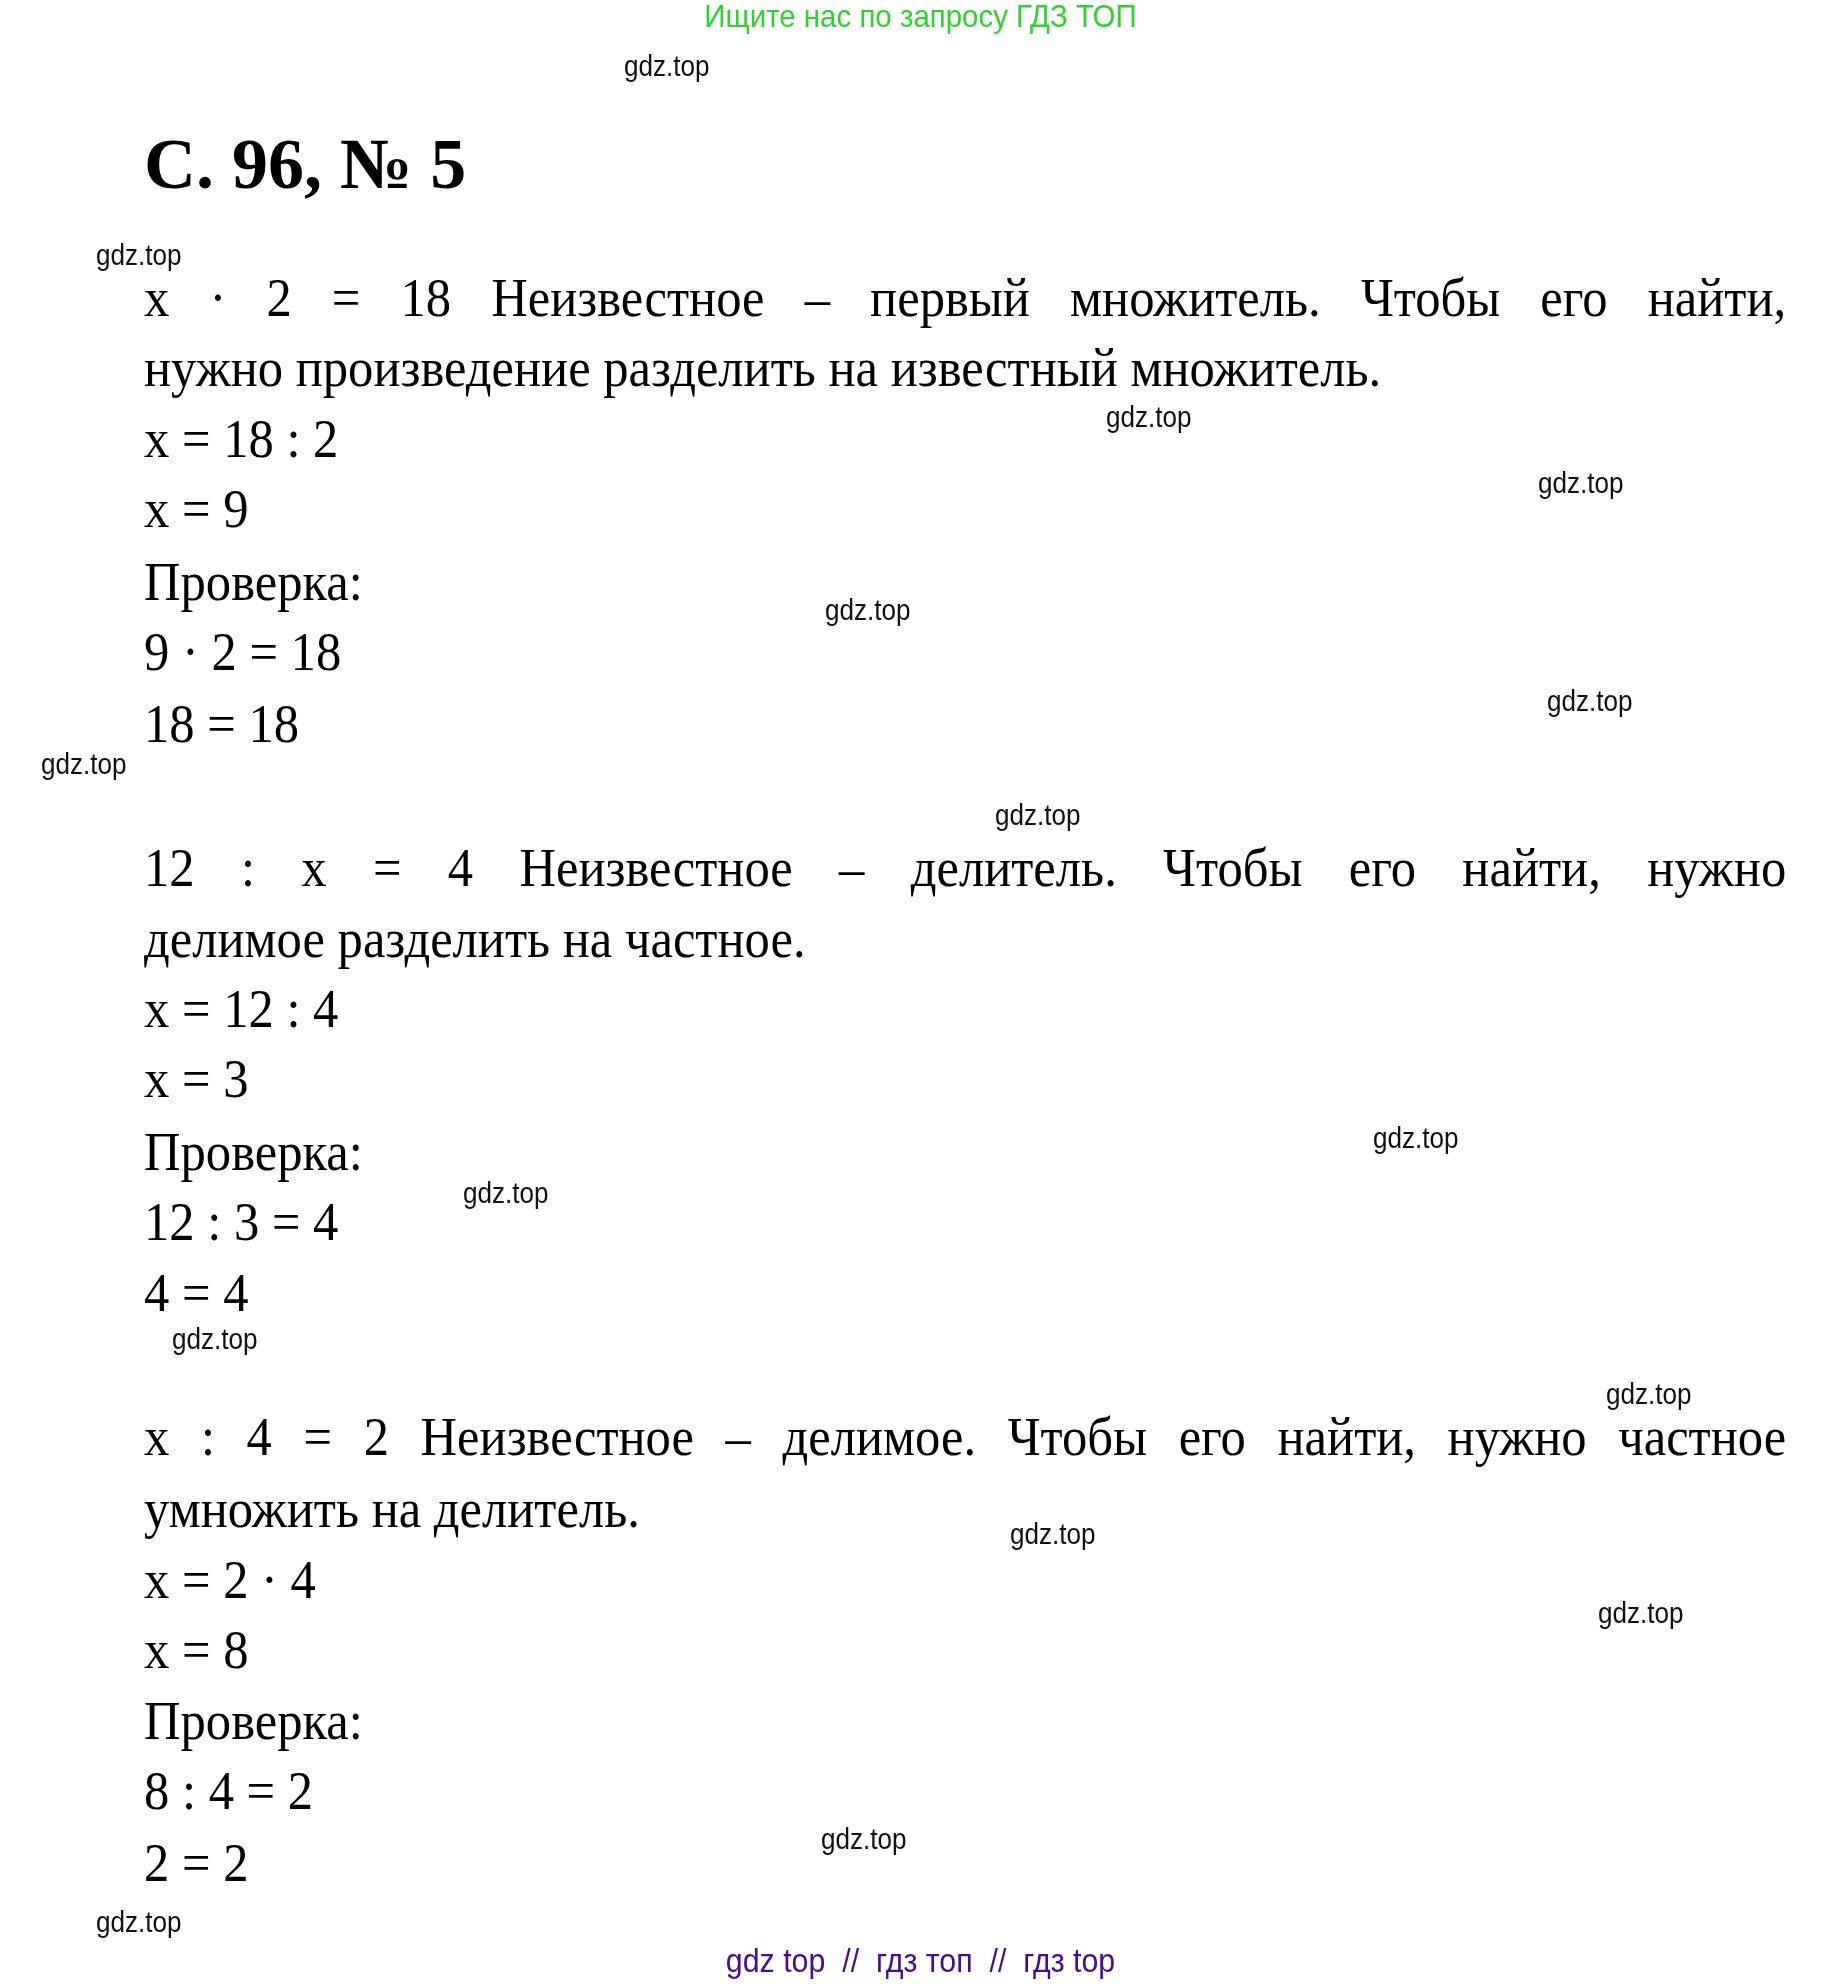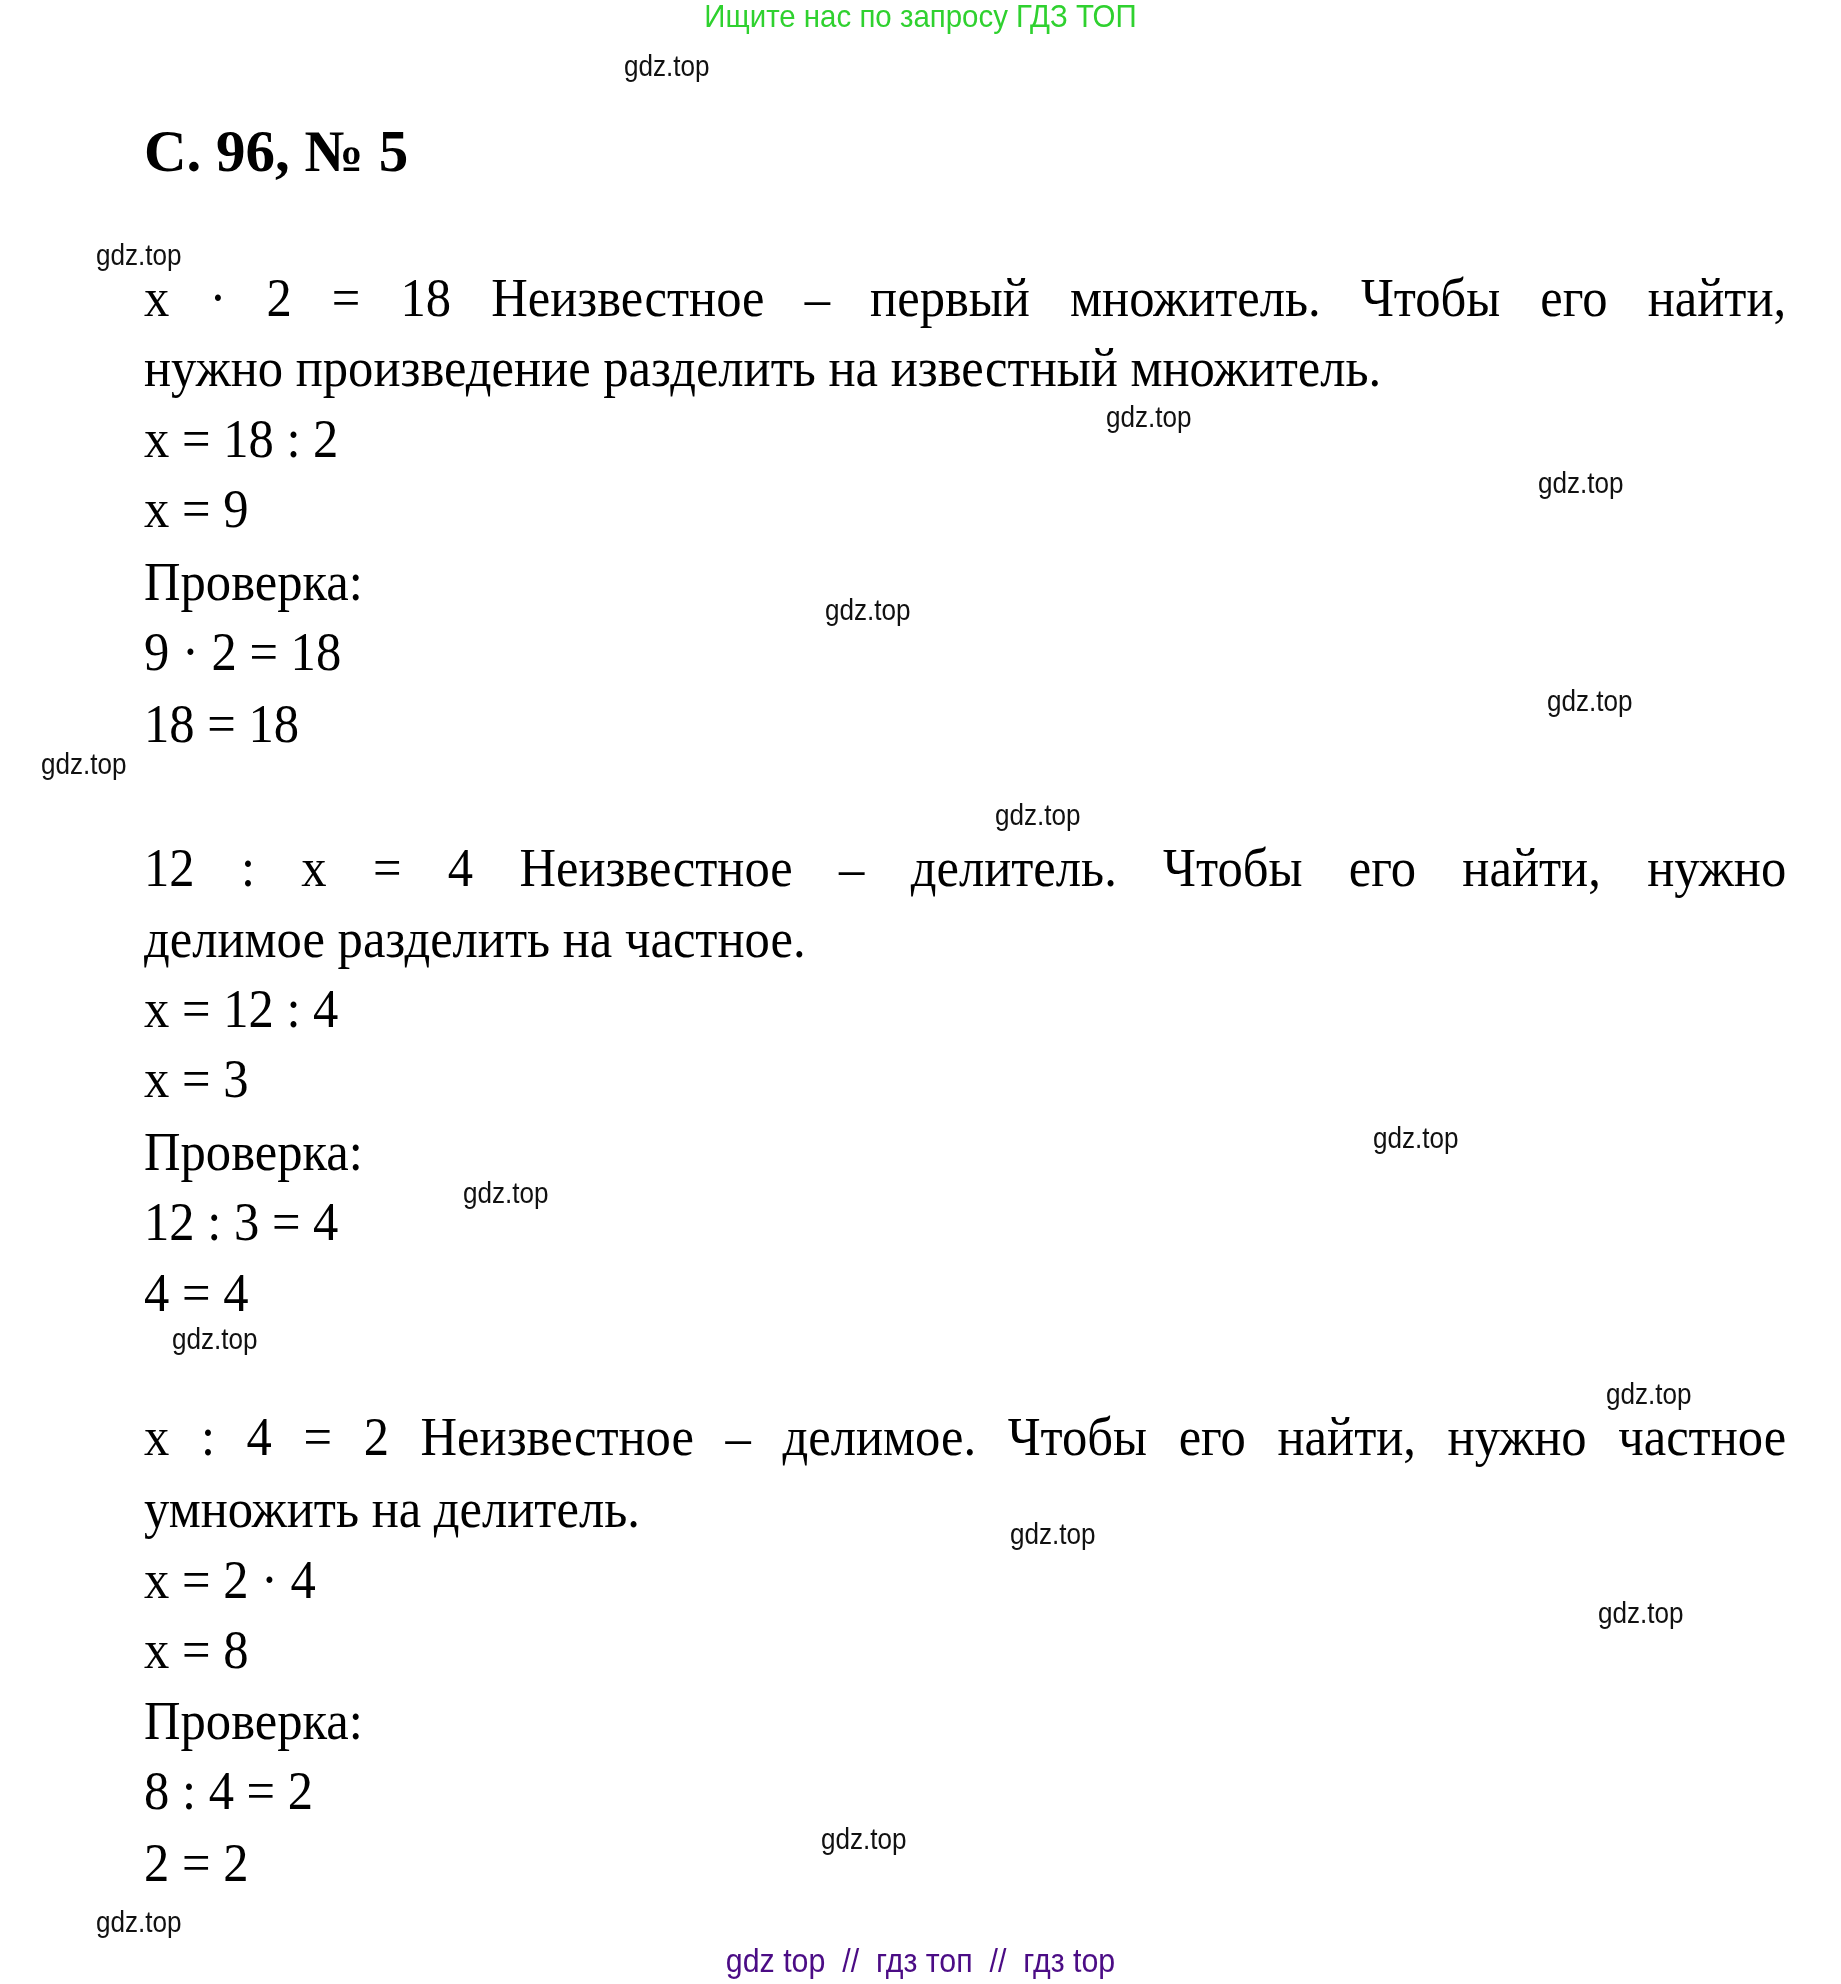--- a/index.html
+++ b/index.html
@@ -2,22 +2,22 @@
 <html><head>
 <meta charset="utf-8">
 <style>
   html, body { margin:0; padding:0; background:#ffffff; }
   body { width:1841px; height:1985px; position:relative; overflow:hidden; }
   .banner { position:absolute; top:-2px; left:0; width:1841px; text-align:center;
     font-family:"Liberation Sans", sans-serif; font-size:32px; color:#2fd12f;
     transform:scaleX(0.92); transform-origin:center; line-height:37px; }
   .wm { position:absolute; font-family:"Liberation Sans", sans-serif; font-size:29px;
     color:#111; line-height:31px; transform:scaleX(0.9); transform-origin:left; white-space:nowrap; }
-  .title { position:absolute; left:144px; top:119px; font-family:"Liberation Serif", serif;
-    font-weight:bold; font-size:59px; line-height:64px; color:#000; white-space:nowrap; }
+  .title { position:absolute; left:144px; top:132px; font-family:"Liberation Serif", serif;
+    font-weight:bold; font-size:72px; line-height:64px; color:#000; white-space:nowrap; }
   .line { position:absolute; left:144px; font-family:"Liberation Serif", serif; font-size:55px;
     line-height:59px; color:#000; white-space:nowrap; transform-origin:left; transform:scaleX(0.92); }
   .just { width:1785px; white-space:normal; text-align:justify; text-align-last:justify;
     transform:scaleX(0.92); }
   .footer { position:absolute; top:1941px; left:0; width:1841px; text-align:center;
     font-family:"Liberation Sans", sans-serif; font-size:33px; color:#4b0c85; line-height:39px;
     transform:scaleX(0.92); transform-origin:center; white-space:pre; }
 </style>
 </head>
 <body>

